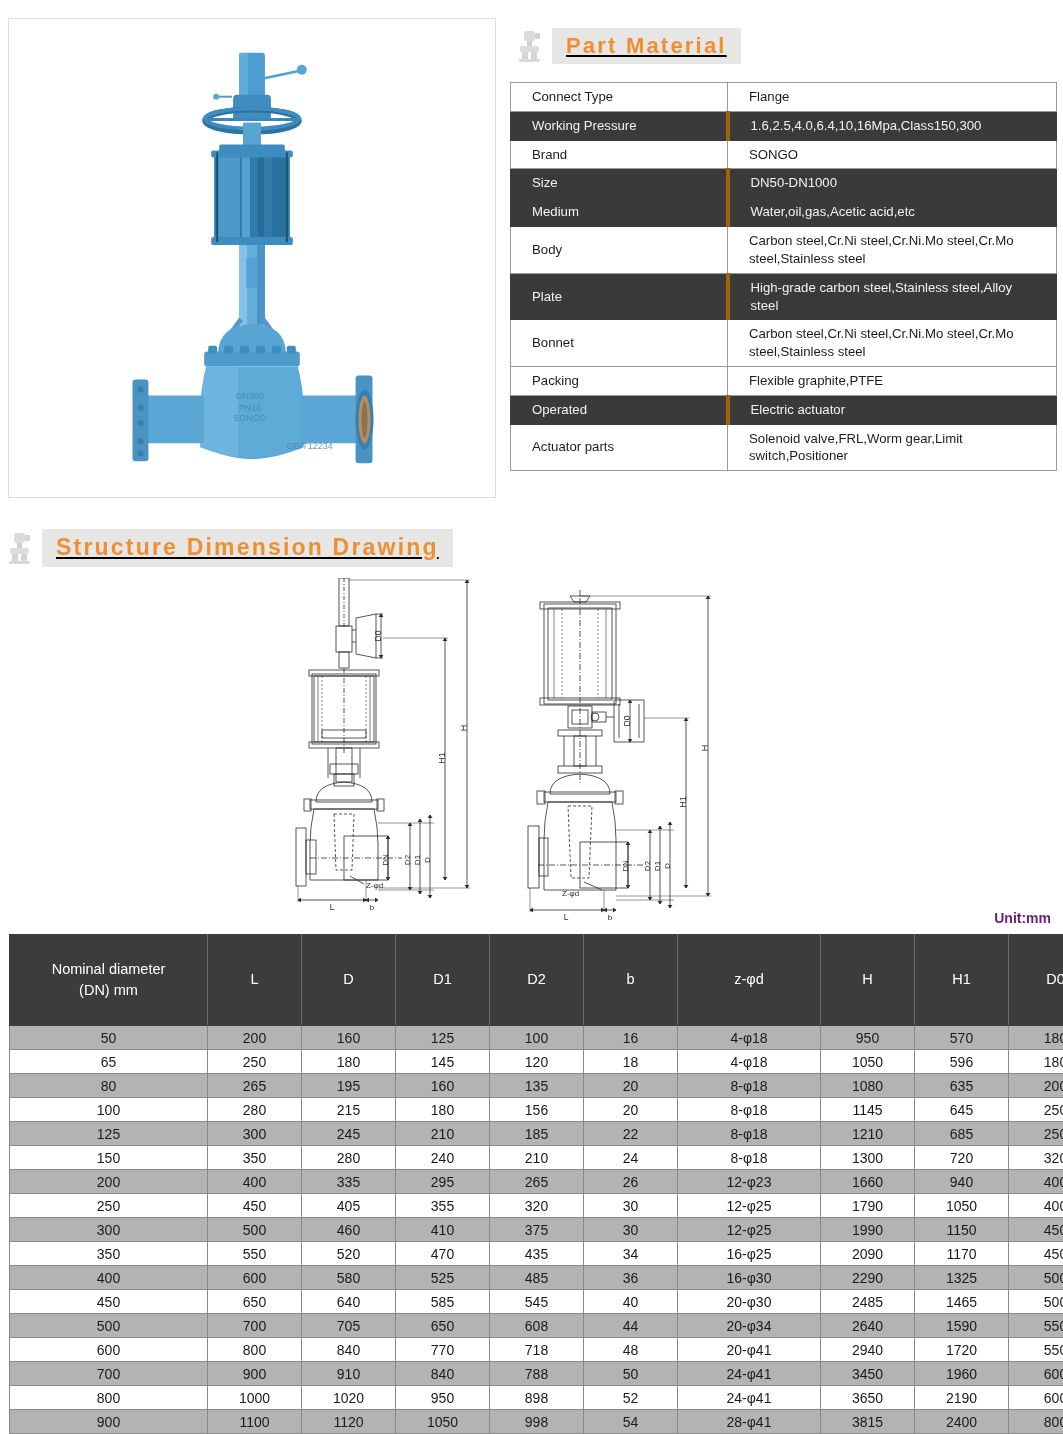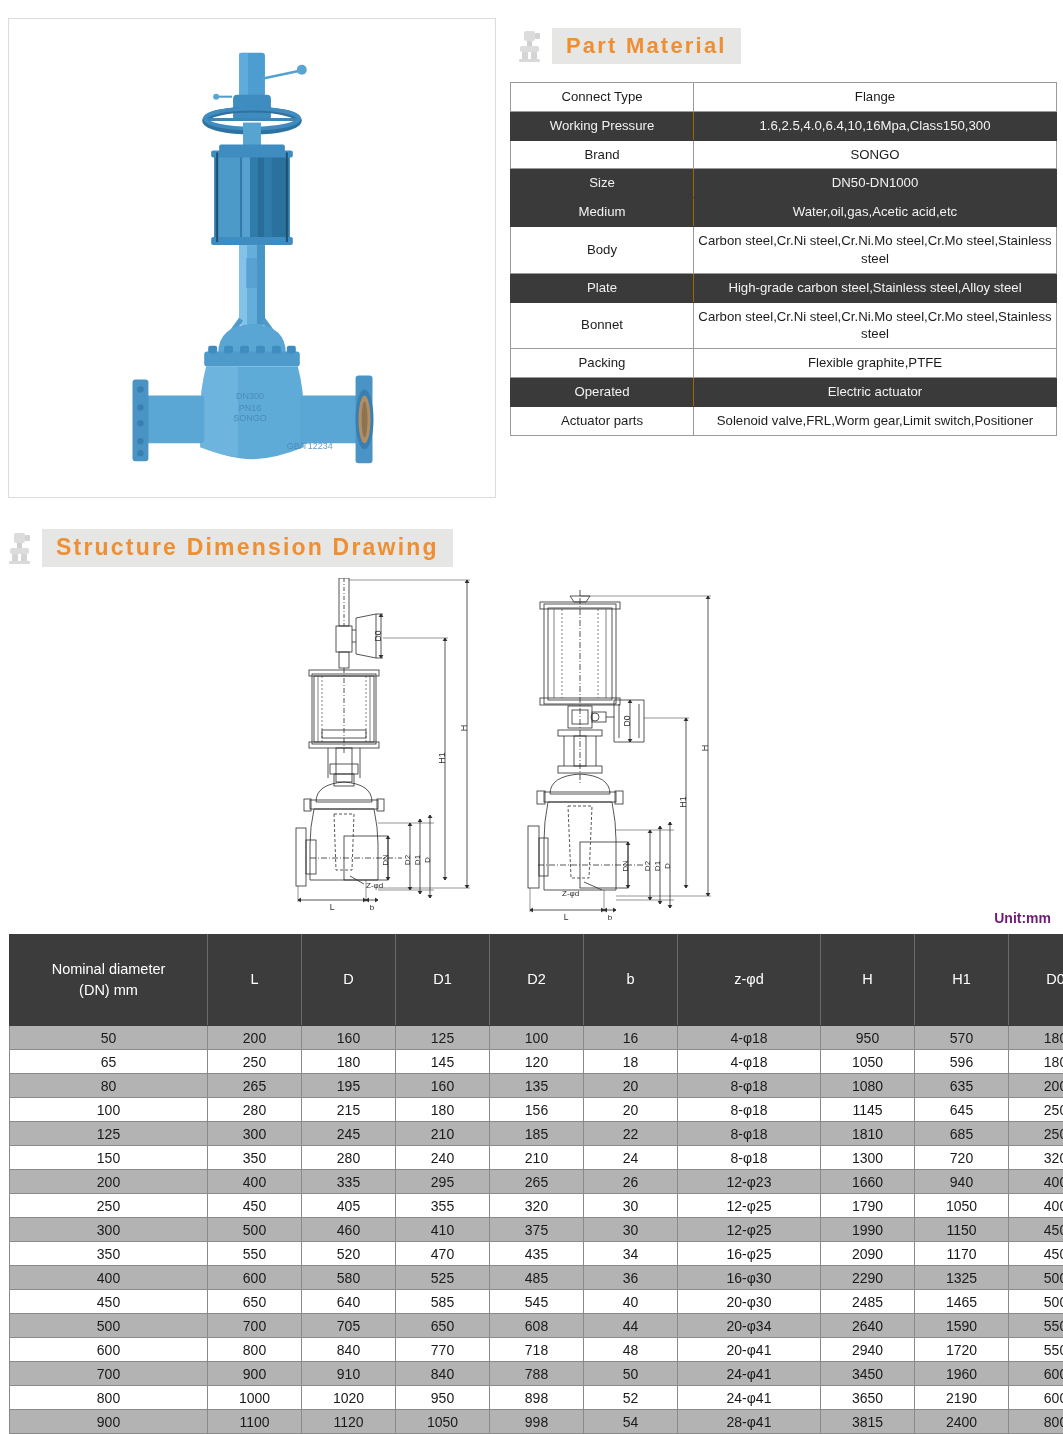--- a/index.html
+++ b/index.html
@@ -40,20 +40,21 @@
     width: 100%;
     height: 100%;
   }
 
   
   .section-title {
     position: absolute;
     display: flex;
     align-items: center;
     height: 40px;
+    text-decoration: underline;
   }
   .section-title .ticon {
     width: 30px;
     height: 34px;
     margin-right: 6px;
     flex: 0 0 auto;
     position: relative;
   }
   .section-title .tlabel {
     background: #e6e6e4;
@@ -75,29 +76,29 @@
   .pm-table {
     position: absolute;
     left: 510px; top: 82px;
     width: 547px;
     border-collapse: collapse;
     table-layout: fixed;
     font-size: 13.2px;
   }
   .pm-table td {
     border: 1px solid #9a9a9a;
-    text-align: center;
+    text-align: left;
     vertical-align: middle;
-    padding: 5px 4px;
+    padding: 5px 21px;
     line-height: 1.35;
   }
   .pm-table td.k { width: 174px; }
   .pm-table tr.light td { background: #ffffff; color: #1c1c1c; }
   .pm-table tr.dark td { background: #3a3a3a; color: #f2f2f2; border-color: #3a3a3a; }
-  .pm-table tr.dark td.k { border-right: 1px solid #a16207; }
+  .pm-table tr.dark td.k { border-right: 4px solid #a16207; }
 
   
   .drawings {
     position: absolute;
     left: 0; top: 578px;
     width: 1063px;
     height: 340px;
   }
   .dwg { position: absolute; top: 0; }
   #dwg-left  { left: 282px; width: 230px; height: 336px; }
@@ -627,21 +628,21 @@
       <td>250</td>
     </tr>
     <tr class="gray">
       <td>125</td>
       <td>300</td>
       <td>245</td>
       <td>210</td>
       <td>185</td>
       <td>22</td>
       <td class="phi">8-φ18</td>
-      <td>1810</td>
+      <td>1210</td>
       <td>685</td>
       <td>250</td>
     </tr>
     <tr class="white">
       <td>150</td>
       <td>350</td>
       <td>280</td>
       <td>240</td>
       <td>210</td>
       <td>24</td>

